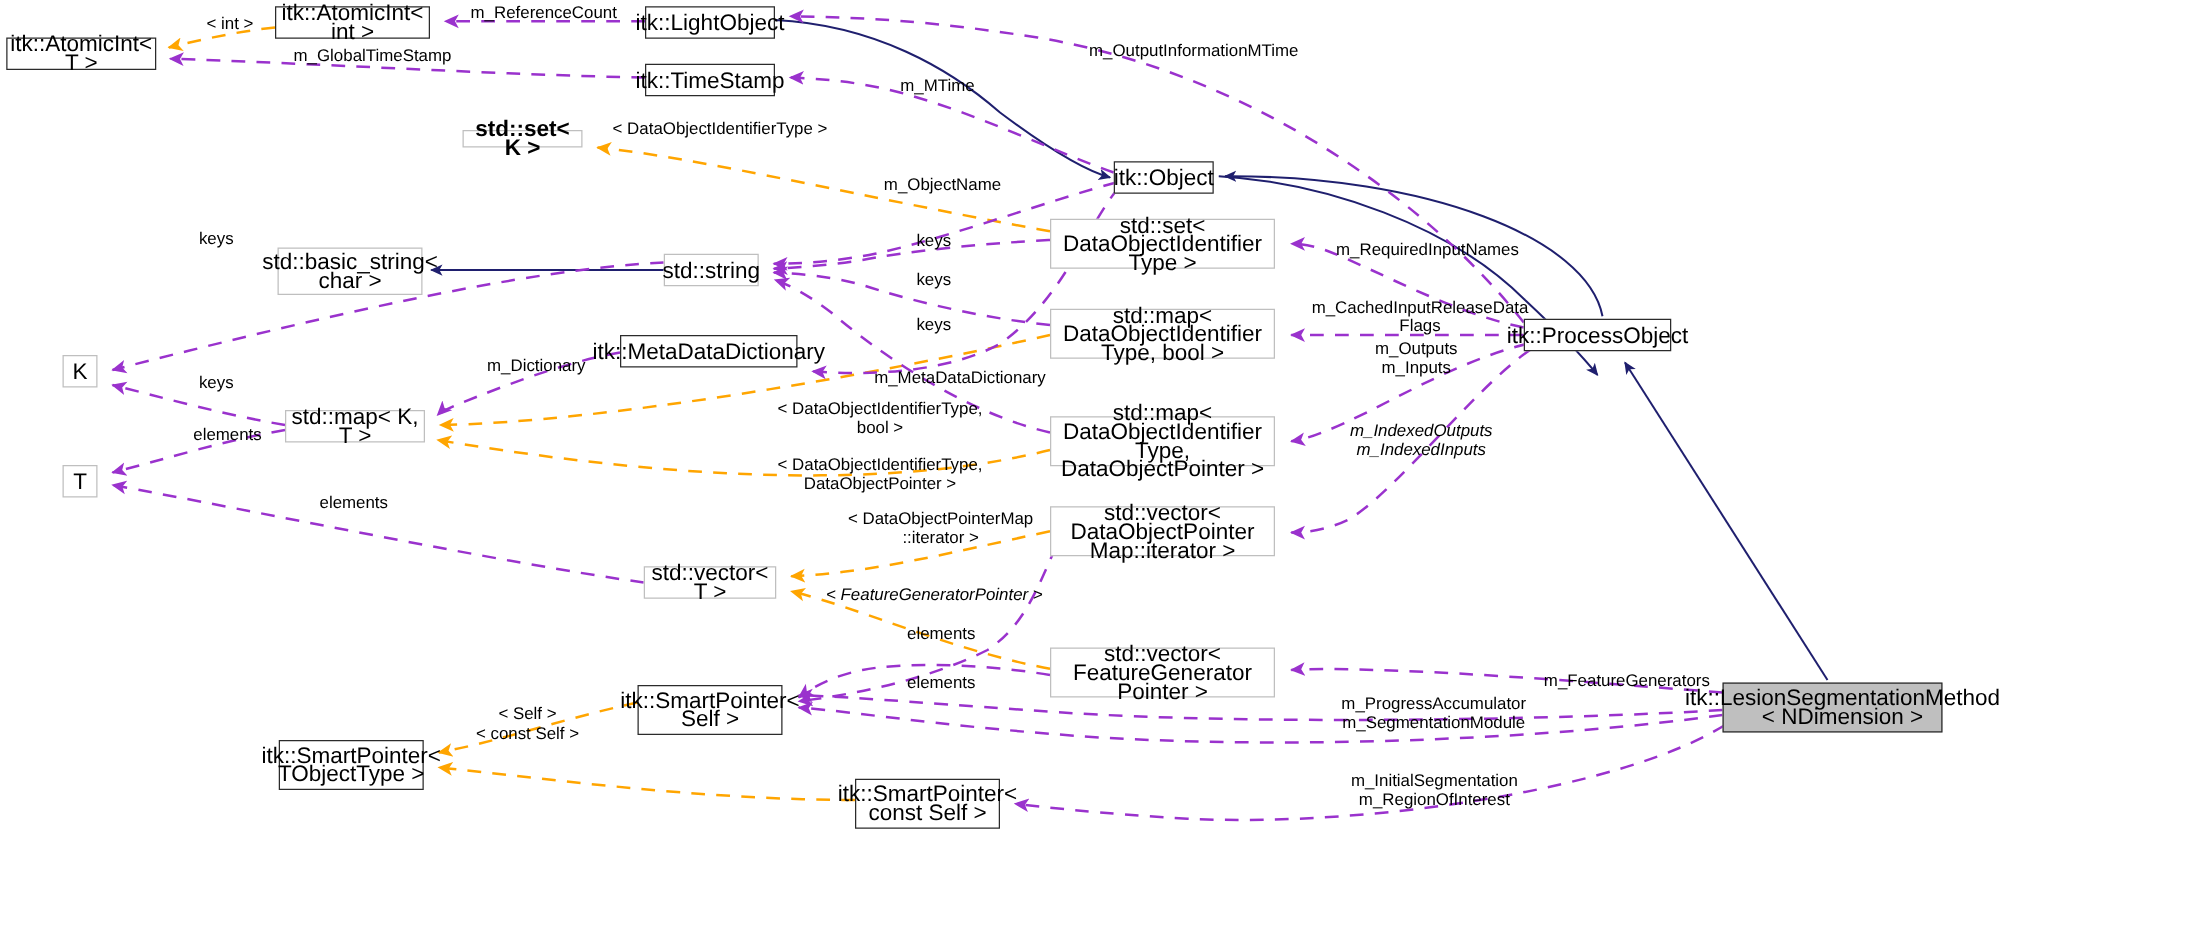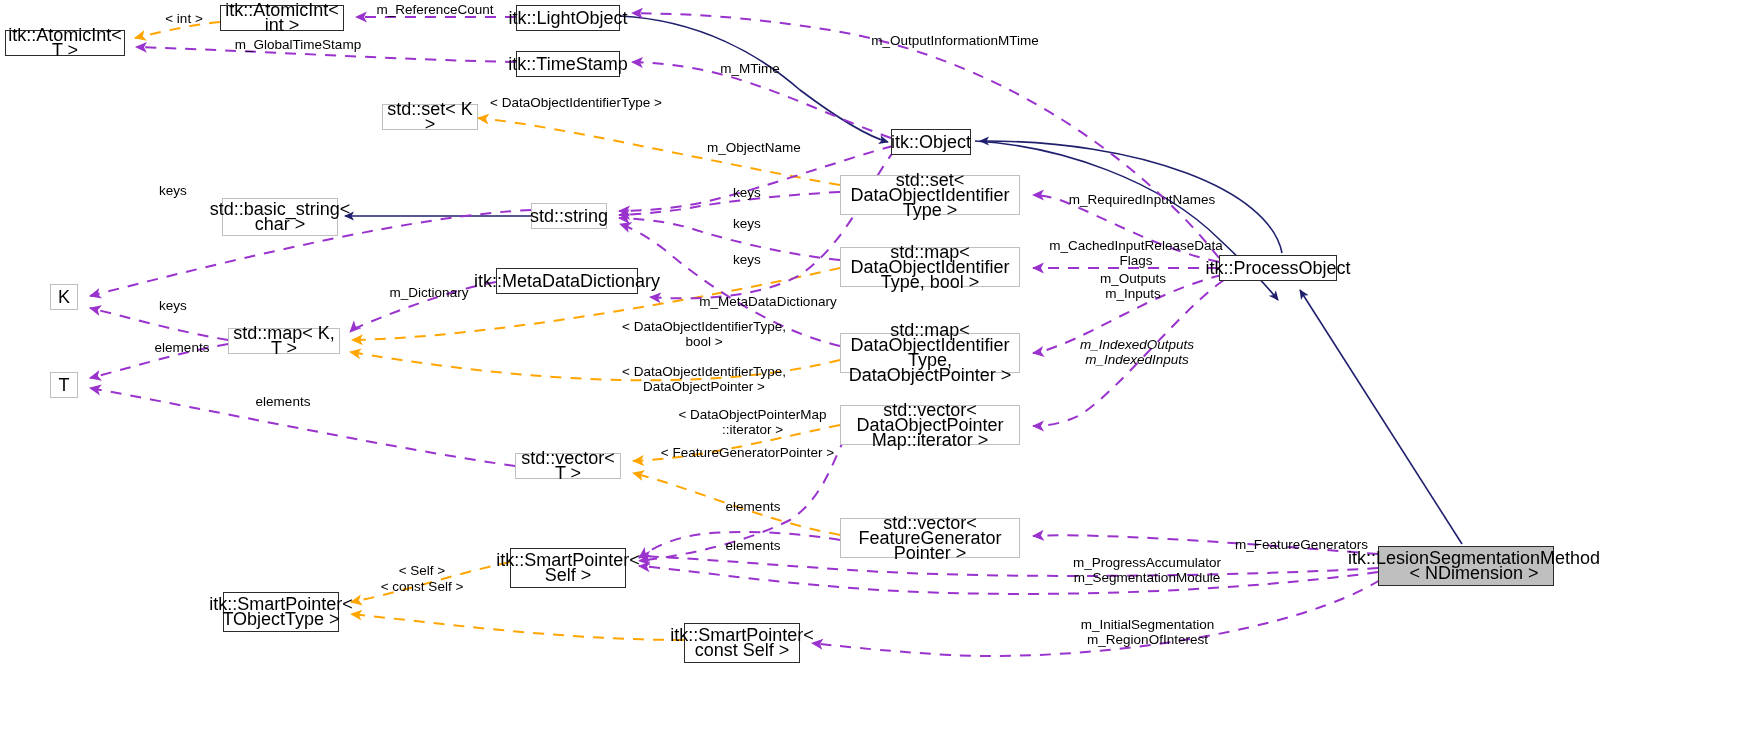--- a/index.html
+++ b/index.html
@@ -161,21 +161,21 @@
       <path d="M 845,437 C 830,470 820,500 790,520 C 740,545 680,556 639,561"></path>
 
       <path d="M 1380,580 C 1300,630 1100,662 950,655 C 880,651 830,645 812,643"></path>
     </g>
   </svg>
 
   <div class="node itk" style="left:5px;  top:30px;  width:120px; height:26px;">itk::AtomicInt&lt; T &gt;</div>
   <div class="node itk" style="left:220px;top:5px;   width:124px; height:26px;">itk::AtomicInt&lt; int &gt;</div>
   <div class="node itk" style="left:516px;top:5px;   width:104px; height:26px;">itk::LightObject</div>
   <div class="node itk" style="left:516px;top:51px;  width:104px; height:26px;">itk::TimeStamp</div>
-  <div class="node lib" style="left:382px;top:104px; width:96px;  height:26px;">std::set&lt; K &gt;</div>
+  <div class="node lib" style="left:370px;top:104px; width:96px;  height:14px;font-weight:bold;">std::set&lt; K &gt;</div>
   <div class="node itk" style="left:891px;top:129px; width:80px;  height:26px;text-align:right;">itk::Object</div>
   <div class="node lib" style="left:222px;top:198px; width:116px; height:38px;">std::basic_string&lt;
 char &gt;</div>
   <div class="node lib" style="left:531px;top:203px; width:76px;  height:26px;">std::string</div>
   <div class="node itk" style="left:496px;top:268px; width:142px; height:26px;">itk::MetaDataDictionary</div>
   <div class="node lib" style="left:840px;top:175px; width:180px; height:40px;">std::set&lt; DataObjectIdentifier
 Type &gt;</div>
   <div class="node lib" style="left:840px;top:247px; width:180px; height:40px;">std::map&lt; DataObjectIdentifier
 Type, bool &gt;</div>
   <div class="node lib" style="left:840px;top:333px; width:180px; height:40px;">std::map&lt; DataObjectIdentifier
@@ -220,21 +220,21 @@
   <div class="edge-label" style="left:614px; top:320px; width:180px;">&lt; DataObjectIdentifierType,
 bool &gt;</div>
   <div class="edge-label" style="left:142px; top:341px; width:80px;">elements</div>
   <div class="edge-label" style="left:1062px;top:338px; width:150px;font-style:italic;">m_IndexedOutputs
 m_IndexedInputs</div>
   <div class="edge-label" style="left:614px; top:365px; width:180px;">&lt; DataObjectIdentifierType,
 DataObjectPointer &gt;</div>
   <div class="edge-label" style="left:665px; top:408px; width:175px;">&lt; DataObjectPointerMap
 ::iterator &gt;</div>
   <div class="edge-label" style="left:243px; top:395px; width:80px;">elements</div>
-  <div class="edge-label" style="left:660px; top:446px; width:175px;">&lt; FeatureGeneratorPointer &gt;</div>
+  <div class="edge-label" style="left:660px; top:469px; width:175px;font-style:italic;">&lt; FeatureGeneratorPointer &gt;</div>
   <div class="edge-label" style="left:713px; top:500px; width:80px;">elements</div>
   <div class="edge-label" style="left:713px; top:539px; width:80px;">elements</div>
   <div class="edge-label" style="left:390px; top:564px; width:64px;">&lt; Self &gt;</div>
   <div class="edge-label" style="left:372px; top:580px; width:100px;text-align:center;">&lt; const Self &gt;</div>
   <div class="edge-label" style="left:1219px;top:538px; width:165px;">m_FeatureGenerators</div>
   <div class="edge-label" style="left:1052px;top:556px; width:190px;">m_ProgressAccumulator
 m_SegmentationModule</div>
   <div class="edge-label" style="left:1060px;top:618px; width:175px;">m_InitialSegmentation
 m_RegionOfInterest</div>
 

